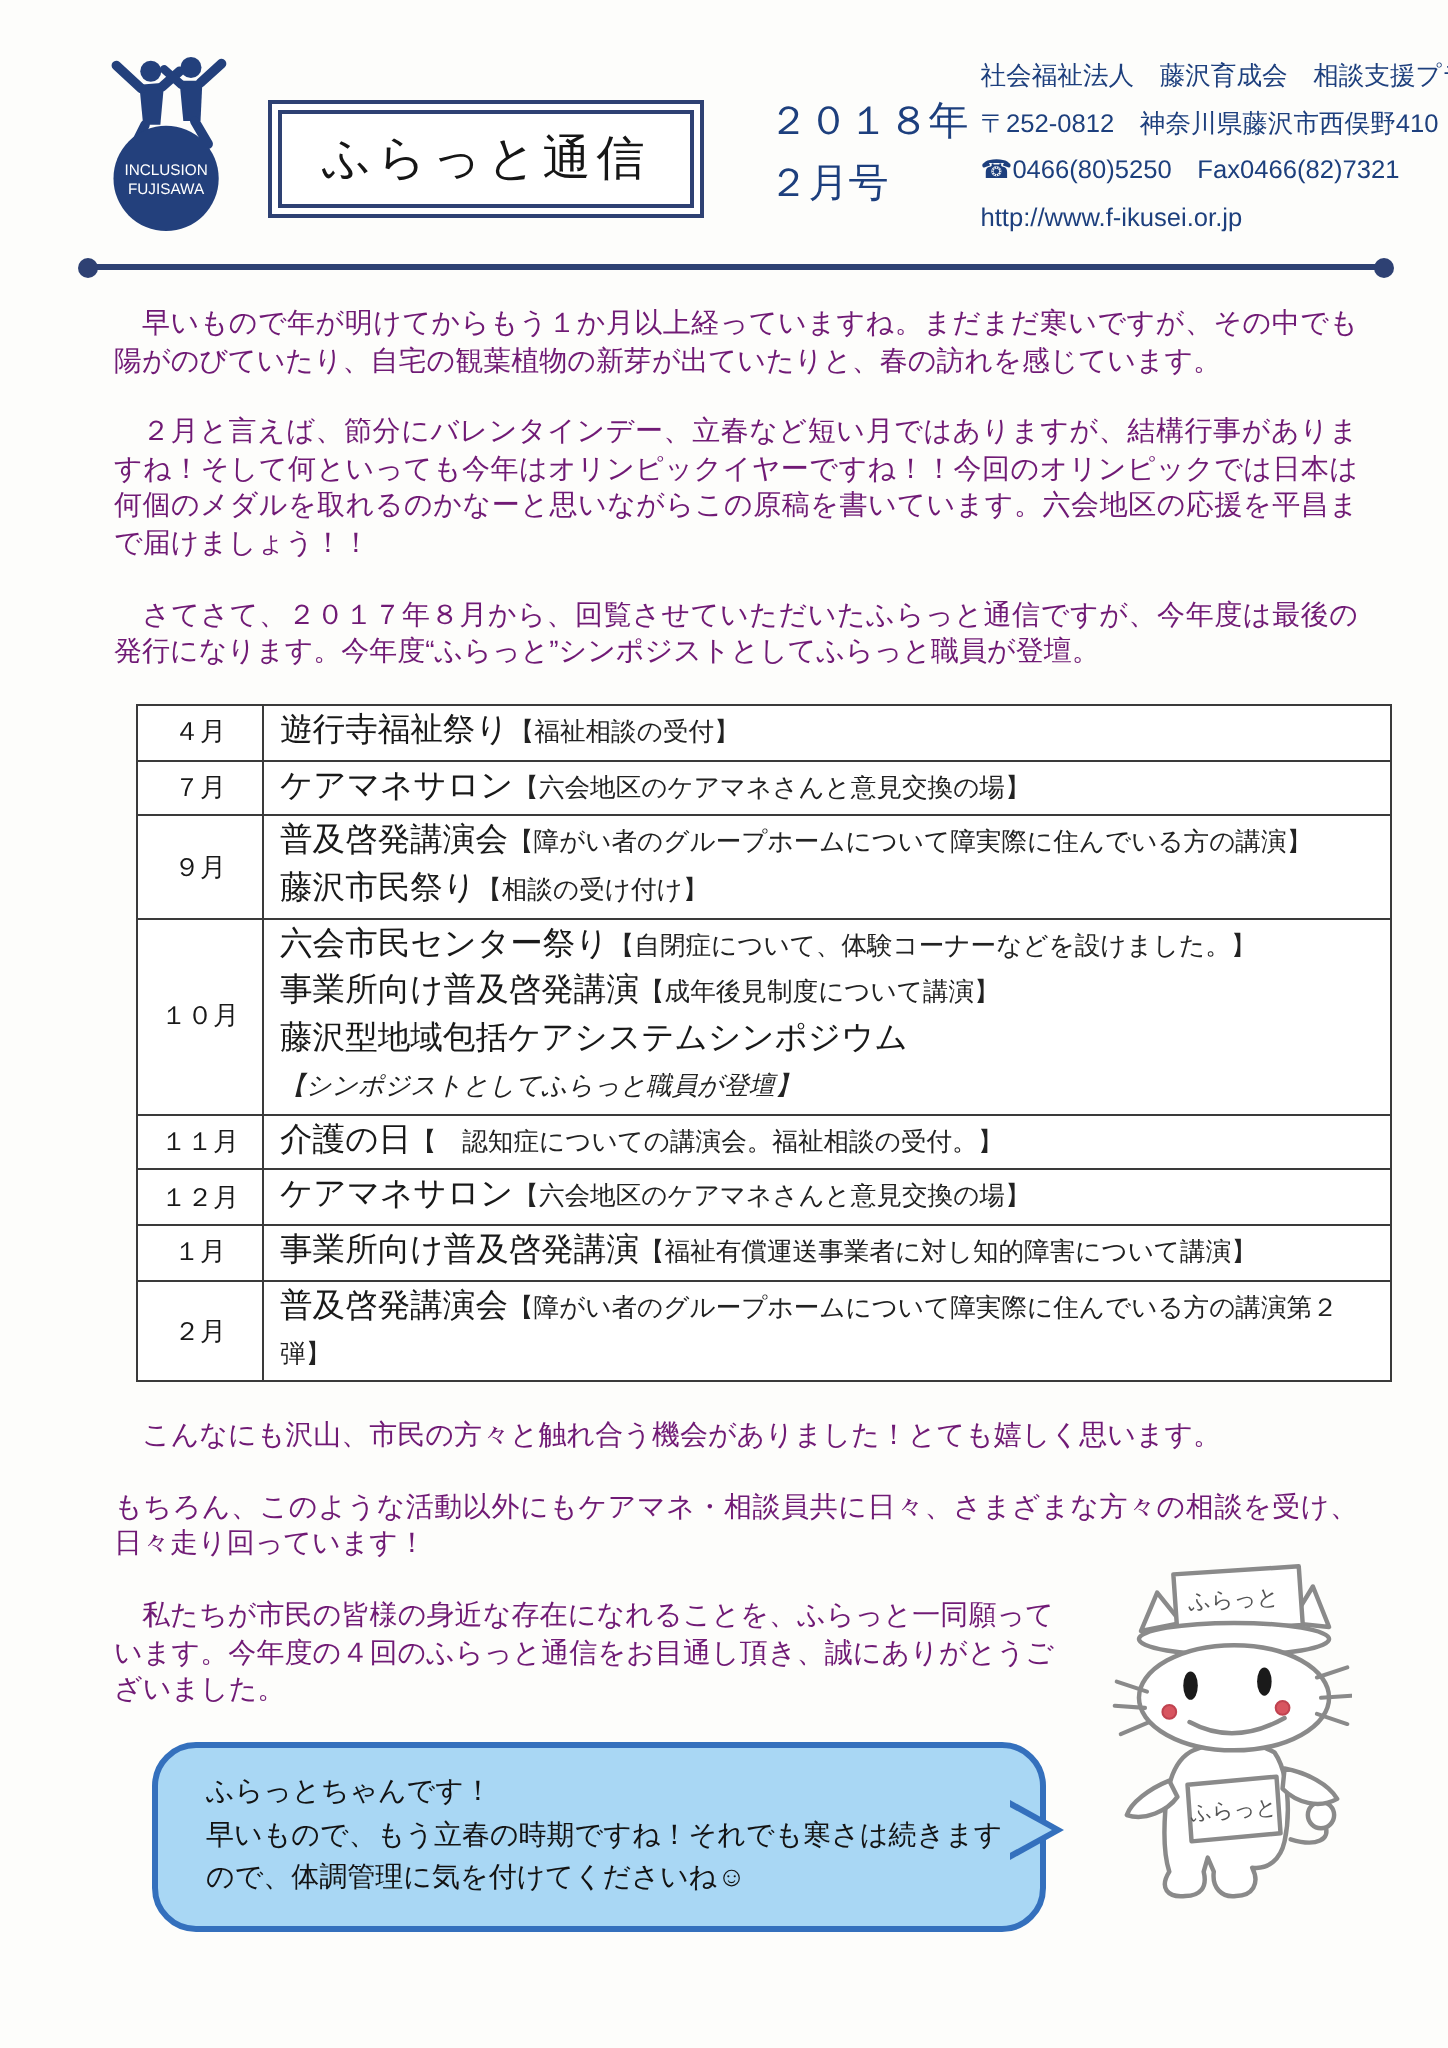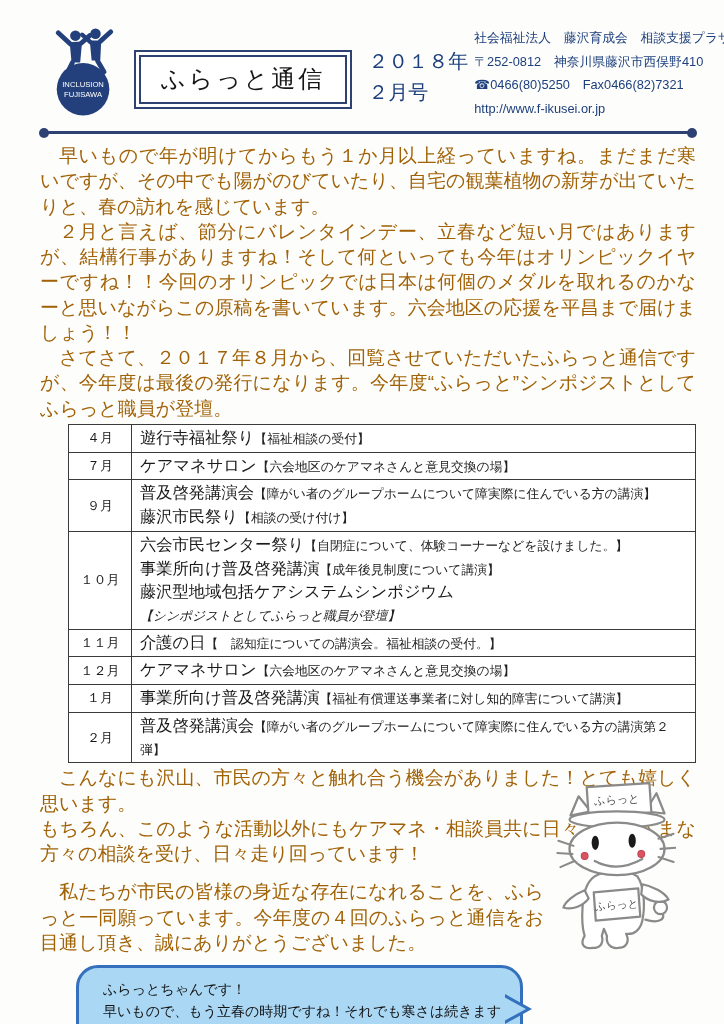--- a/index.html
+++ b/index.html
@@ -6,33 +6,33 @@
   .page {
     width:724px; height:1024px; box-sizing:border-box;
     background:#fdfdfb; position:relative; overflow:hidden;
     padding:26px 28px 0 40px;
     font-family:"Liberation Sans","DejaVu Sans",sans-serif;
     color:#1d1d1d;
   }
   
   .header { display:flex; align-items:flex-start; }
   .logo { flex:0 0 auto; width:88px; margin-top:0; }
-  .title-box { flex:0 0 auto; margin:24px 0 0 6px; border:2.5px solid #2e4173; padding:3px; background:#fff; }
+  .title-box { flex:0 0 auto; margin:24px 16px 0 6px; border:2.5px solid #2e4173; padding:3px; background:#fff; }
   .title-box-inner { border:2px solid #2e4173; padding:6px 20px 7px 20px; font-size:24px; letter-spacing:3px; color:#161616; white-space:nowrap; }
   .issue { flex:0 0 auto; margin:20px 6px 0 16px; text-align:left; font-size:20px; color:#1d3f7d; line-height:1.55; white-space:nowrap; }
   .contact { margin-left:auto; font-size:12.8px; color:#1d3f7d; line-height:1.85; white-space:nowrap; }
   
   .divider { position:relative; height:3px; background:#2e4173; margin-top:9px; border-radius:2px; }
   .divider::before, .divider::after {
     content:""; position:absolute; top:-3.5px; width:10px; height:10px; border-radius:50%; background:#2e4173;
   }
   .divider::before { left:-1px; } .divider::after { right:-1px; }
   
   main { margin-top:9px; }
-  .para { margin:0; font-size:19px; line-height:1.33; text-align:justify; color:#a16207; }
+  .para { margin:17px; font-size:14px; line-height:1.33; text-align:justify; color:#701a75; }
   .indent { text-indent:1em; }
   .closing3 { margin-top:13px; padding-right:152px; }
   
   .activity-table { border-collapse:collapse; margin:3px 0 2px 28px; width:628px; background:#fff; }
   .activity-table td { border:1.6px solid #3a3a3a; vertical-align:middle; }
   td.month { width:62px; text-align:center; font-size:13px; padding:1px 0; color:#191919; }
   td.events { padding:1px 7px 2px 8px; }
   .event-line { line-height:1.42; }
   .event-line.right { padding-right:4px;font-style:italic; }
   .event-name { font-size:16.3px; color:#191919; }

